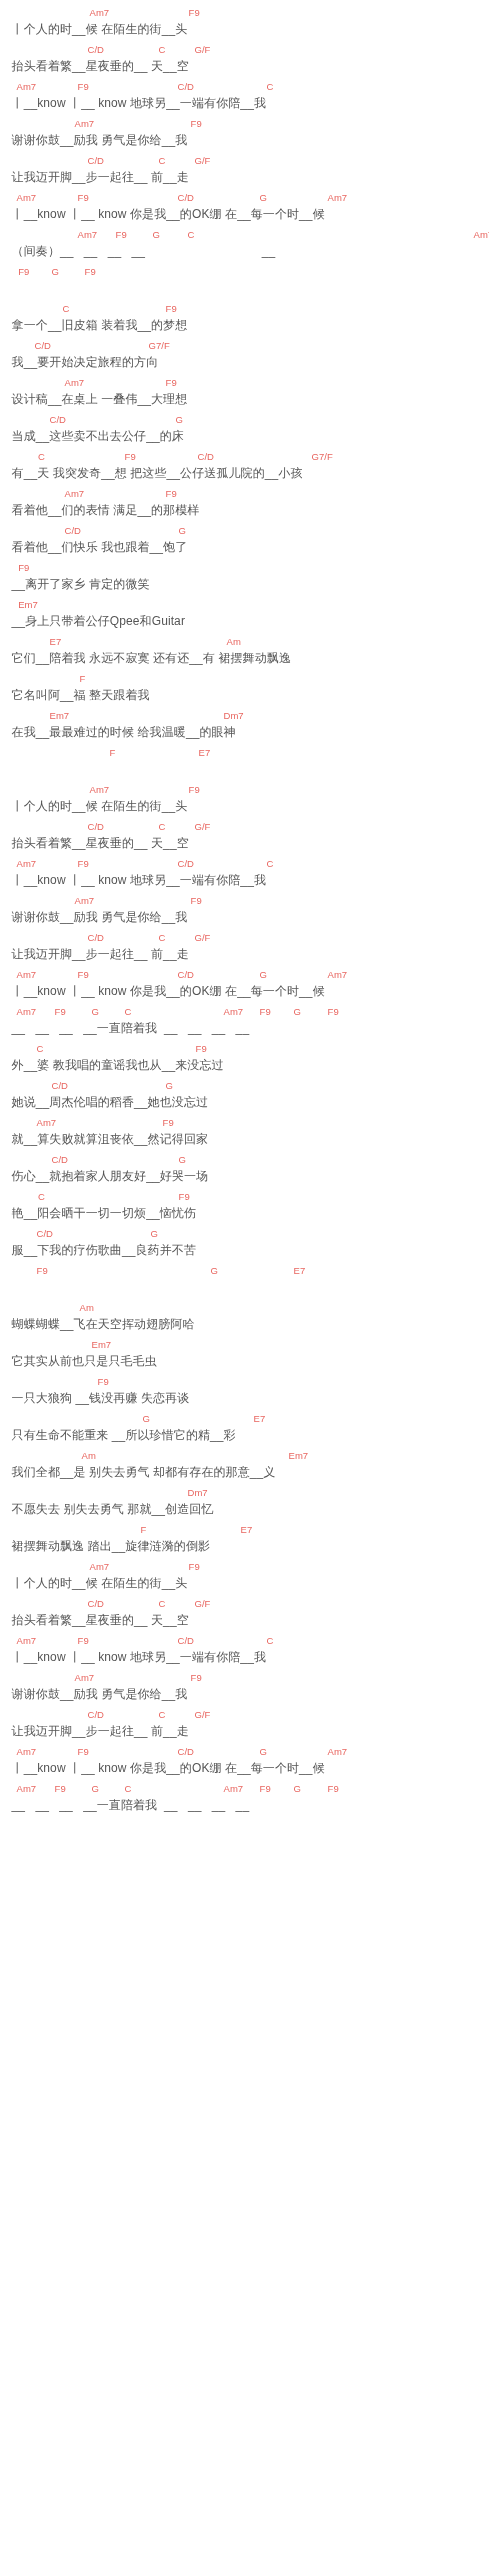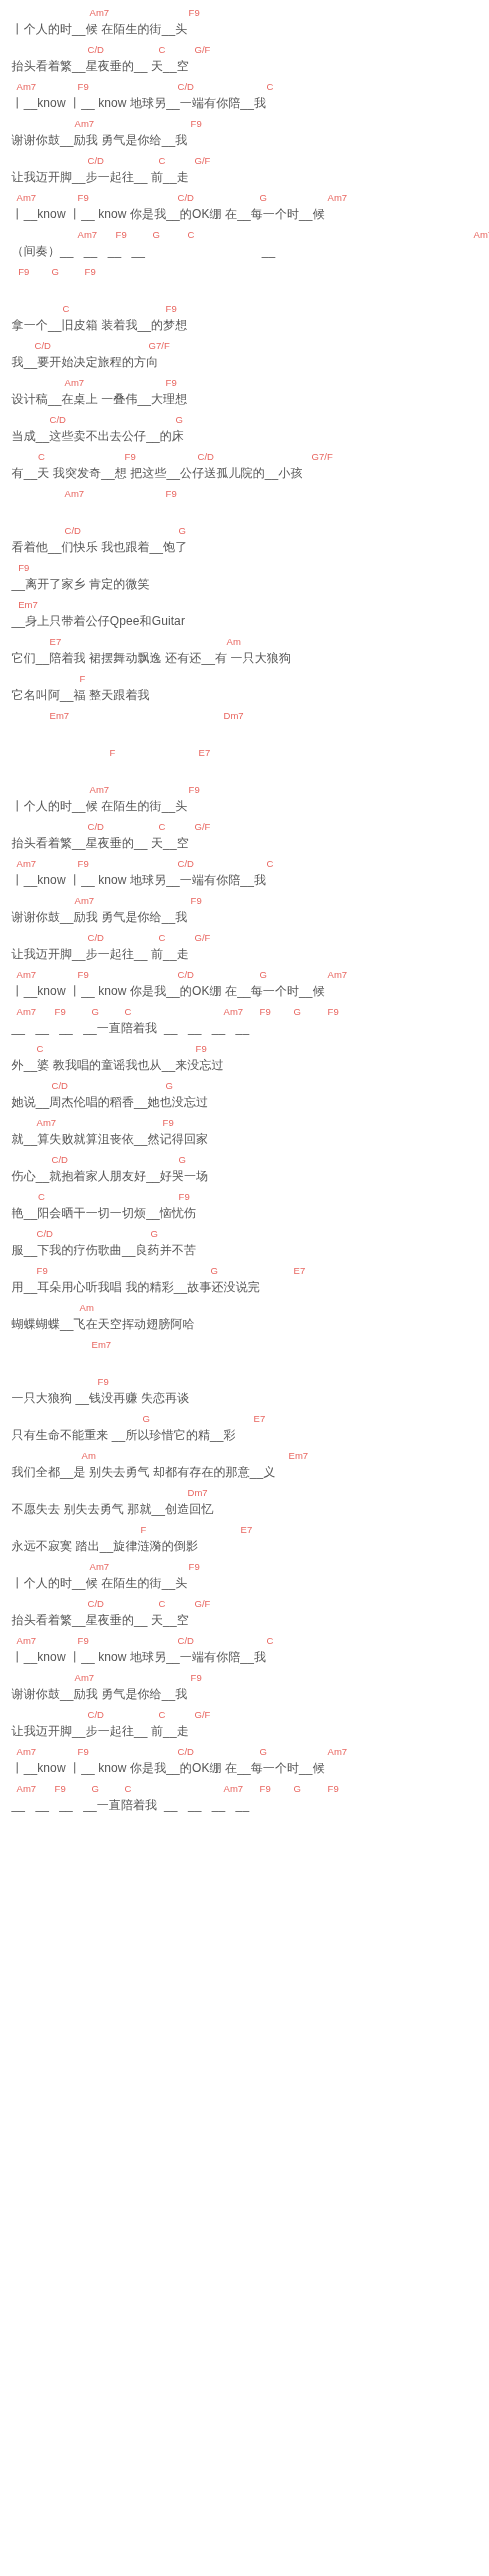--- a/index.html
+++ b/index.html
@@ -95,43 +95,45 @@
     <div class="line">
       <div class="chords"><span class="ch" style="left: 38px;">C/D</span><span class="ch" style="left: 164px;">G</span></div>
       <div class="lyric">当成__这些卖不出去公仔__的床</div>
     </div>
     <div class="line">
       <div class="chords"><span class="ch" style="left: 26.5px;">C</span><span class="ch" style="left: 113px;">F9</span><span class="ch" style="left: 186px;">C/D</span><span class="ch" style="left: 300px;">G7/F</span></div>
       <div class="lyric">有__天 我突发奇__想 把这些__公仔送孤儿院的__小孩</div>
     </div>
     <div class="line">
       <div class="chords"><span class="ch" style="left: 53px;">Am7</span><span class="ch" style="left: 154px;">F9</span></div>
+      <div class="lyric">看着他__们的表情 满足__的那模样</div>
     </div>
     <div class="line">
       <div class="chords"><span class="ch" style="left: 53px;">C/D</span><span class="ch" style="left: 167px;">G</span></div>
       <div class="lyric">看着他__们快乐 我也跟着__饱了</div>
     </div>
     <div class="line">
       <div class="chords"><span class="ch" style="left: 6.6px;">F9</span></div>
       <div class="lyric">__离开了家乡 肯定的微笑</div>
     </div>
     <div class="line">
       <div class="chords"><span class="ch" style="left: 6.6px;">Em7</span></div>
       <div class="lyric">__身上只带着公仔Qpee和Guitar</div>
     </div>
     <div class="line">
       <div class="chords"><span class="ch" style="left: 38px;">E7</span><span class="ch" style="left: 215px;">Am</span></div>
-      <div class="lyric">它们__陪着我 裙摆舞动飘逸 还有还__有 一只大狼狗</div>
+      <div class="lyric">它们__陪着我 永远不寂寞 还有还__有 裙摆舞动飘逸</div>
     </div>
     <div class="line">
       <div class="chords"><span class="ch" style="left: 68px;">F</span></div>
       <div class="lyric">它名叫阿__福 整天跟着我</div>
     </div>
     <div class="line">
       <div class="chords"><span class="ch" style="left: 38px;">Em7</span><span class="ch" style="left: 212px;">Dm7</span></div>
+      <div class="lyric">在我__最最难过的时候 给我温暖__的眼神</div>
     </div>
     <div class="line">
       <div class="chords"><span class="ch" style="left: 98px;">F</span><span class="ch" style="left: 187px;">E7</span></div>
     </div>
     <div class="line">
       <div class="chords"><span class="ch" style="left: 78px;">Am7</span><span class="ch" style="left: 177px;">F9</span></div>
       <div class="lyric">丨个人的时__候 在陌生的街__头</div>
     </div>
     <div class="line">
       <div class="chords"><span class="ch" style="left: 76px;">C/D</span><span class="ch" style="left: 147px;">C</span><span class="ch" style="left: 183px;">G/F</span></div>
@@ -176,48 +178,48 @@
     <div class="line">
       <div class="chords"><span class="ch" style="left: 26.5px;">C</span><span class="ch" style="left: 167px;">F9</span></div>
       <div class="lyric">艳__阳会晒干一切一切烦__恼忧伤</div>
     </div>
     <div class="line">
       <div class="chords"><span class="ch" style="left: 25px;">C/D</span><span class="ch" style="left: 139px;">G</span></div>
       <div class="lyric">服__下我的疗伤歌曲__良药并不苦</div>
     </div>
     <div class="line">
       <div class="chords"><span class="ch" style="left: 25px;">F9</span><span class="ch" style="left: 199px;">G</span><span class="ch" style="left: 282px;">E7</span></div>
-      <div class="lyric">用__耳朵用心听我唱 我的精彩__故事还没说完</div>
     </div>
     <div class="line">
       <div class="chords"><span class="ch" style="left: 68px;">Am</span></div>
       <div class="lyric">蝴蝶蝴蝶__飞在天空挥动翅膀阿哈</div>
     </div>
     <div class="line">
       <div class="chords"><span class="ch" style="left: 80px;">Em7</span></div>
+      <div class="lyric">它其实从前也只是只毛毛虫</div>
     </div>
     <div class="line">
       <div class="chords"><span class="ch" style="left: 86px;">F9</span></div>
       <div class="lyric">一只大狼狗 __钱没再赚 失恋再谈</div>
     </div>
     <div class="line">
       <div class="chords"><span class="ch" style="left: 131px;">G</span><span class="ch" style="left: 242px;">E7</span></div>
       <div class="lyric">只有生命不能重来 __所以珍惜它的精__彩</div>
     </div>
     <div class="line">
       <div class="chords"><span class="ch" style="left: 70px;">Am</span><span class="ch" style="left: 277px;">Em7</span></div>
       <div class="lyric">我们全都__是 别失去勇气 却都有存在的那意__义</div>
     </div>
     <div class="line">
       <div class="chords"><span class="ch" style="left: 176px;">Dm7</span></div>
       <div class="lyric">不愿失去 别失去勇气 那就__创造回忆</div>
     </div>
     <div class="line">
       <div class="chords"><span class="ch" style="left: 129px;">F</span><span class="ch" style="left: 229px;">E7</span></div>
-      <div class="lyric">永远不寂寞 踏出__旋律涟漪的倒影</div>
+      <div class="lyric">裙摆舞动飘逸 踏出__旋律涟漪的倒影</div>
     </div>
     <div class="line">
       <div class="chords"><span class="ch" style="left: 78px;">Am7</span><span class="ch" style="left: 177px;">F9</span></div>
       <div class="lyric">丨个人的时__候 在陌生的街__头</div>
     </div>
     <div class="line">
       <div class="chords"><span class="ch" style="left: 76px;">C/D</span><span class="ch" style="left: 147px;">C</span><span class="ch" style="left: 183px;">G/F</span></div>
       <div class="lyric">抬头看着繁__星夜垂的__ 天__空</div>
     </div>
     <div class="line">

